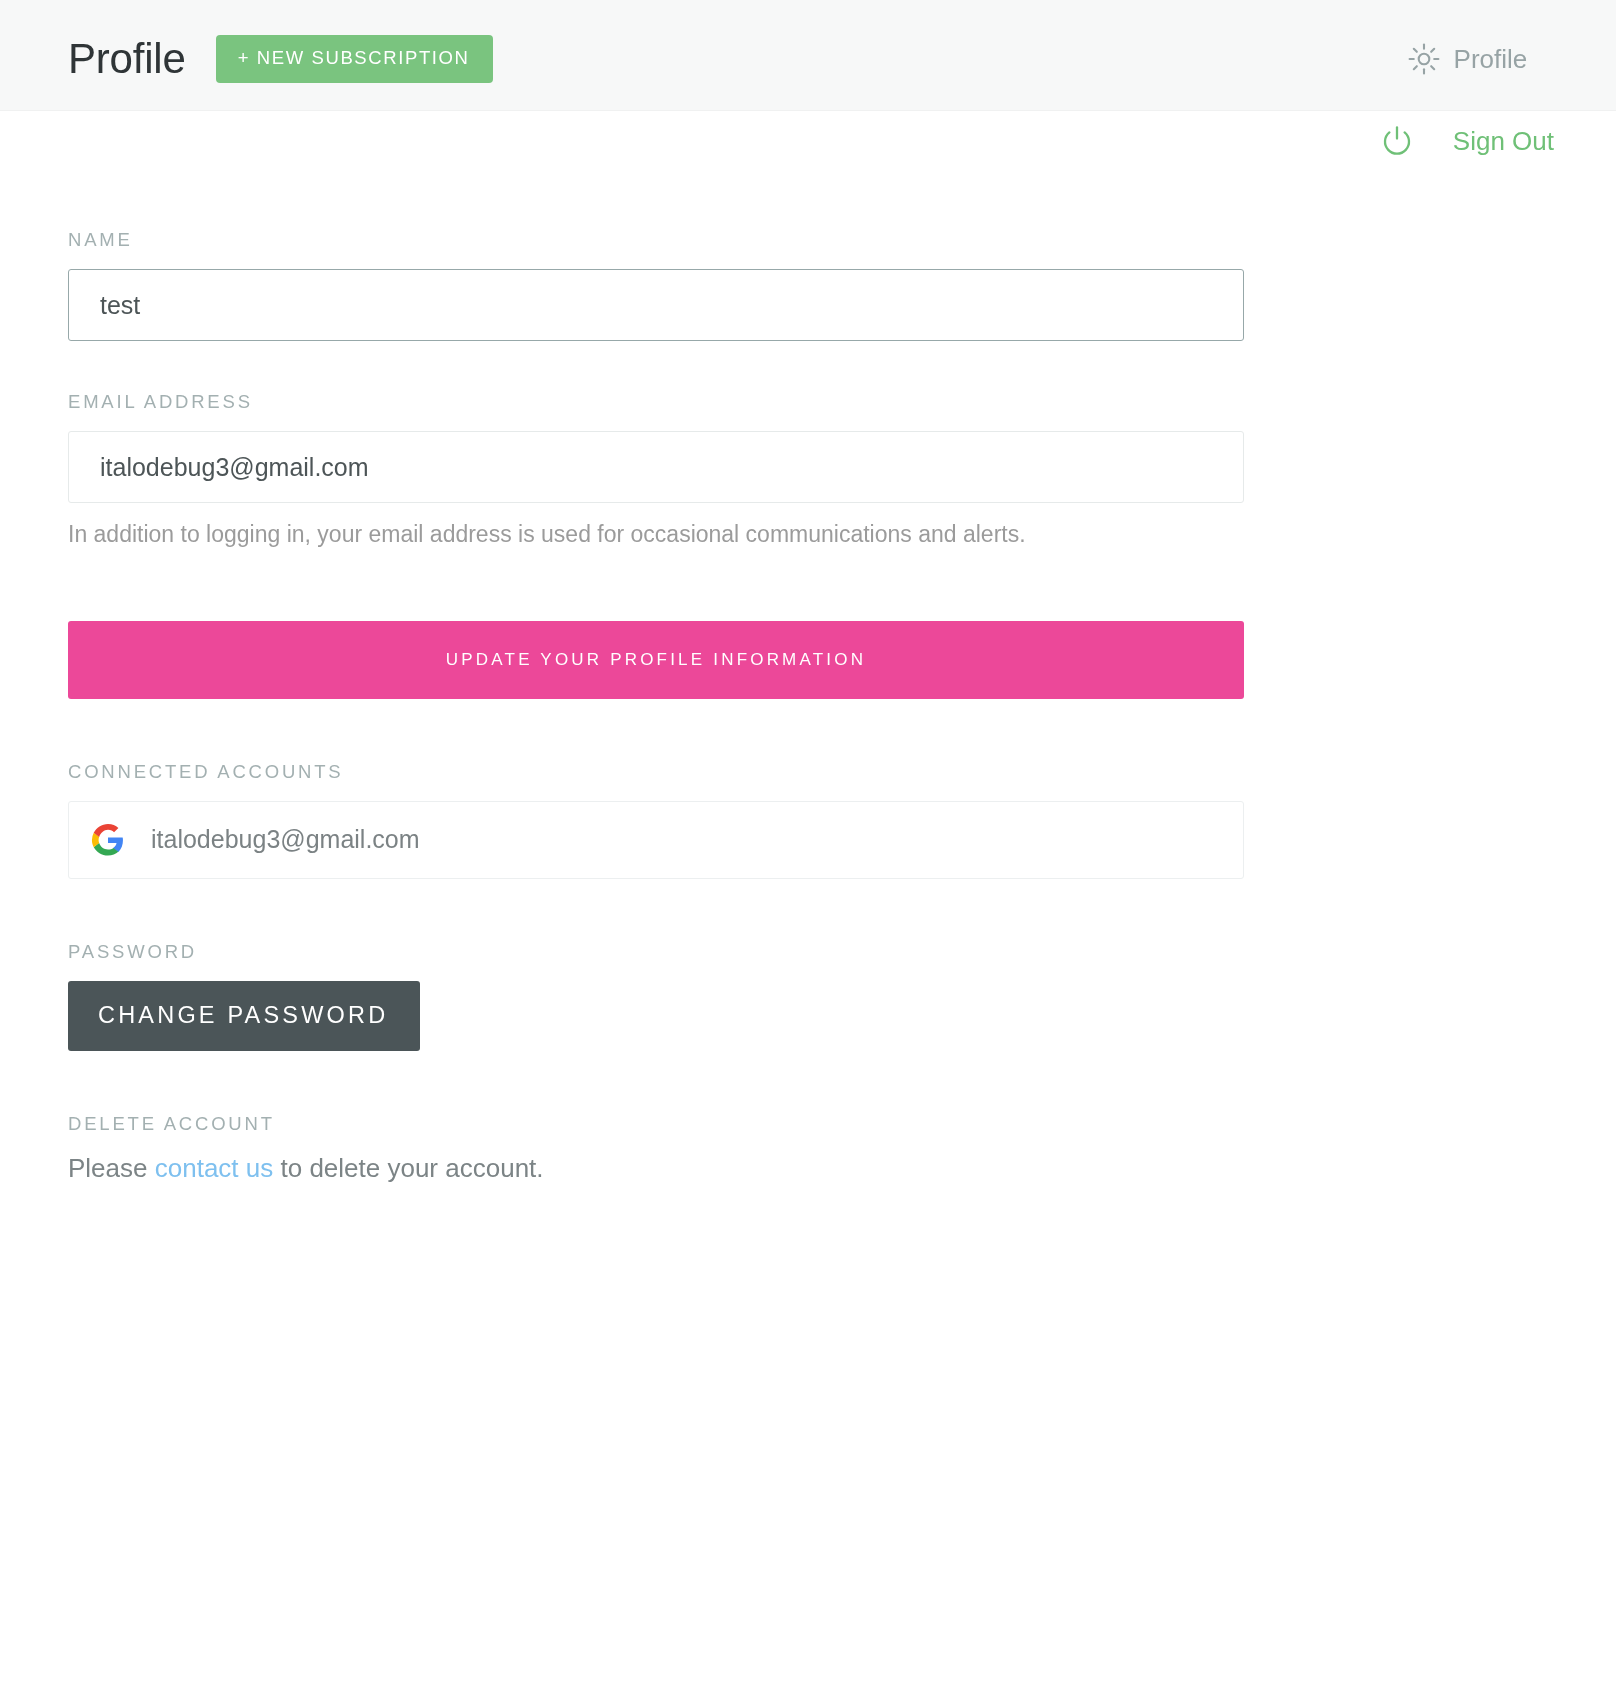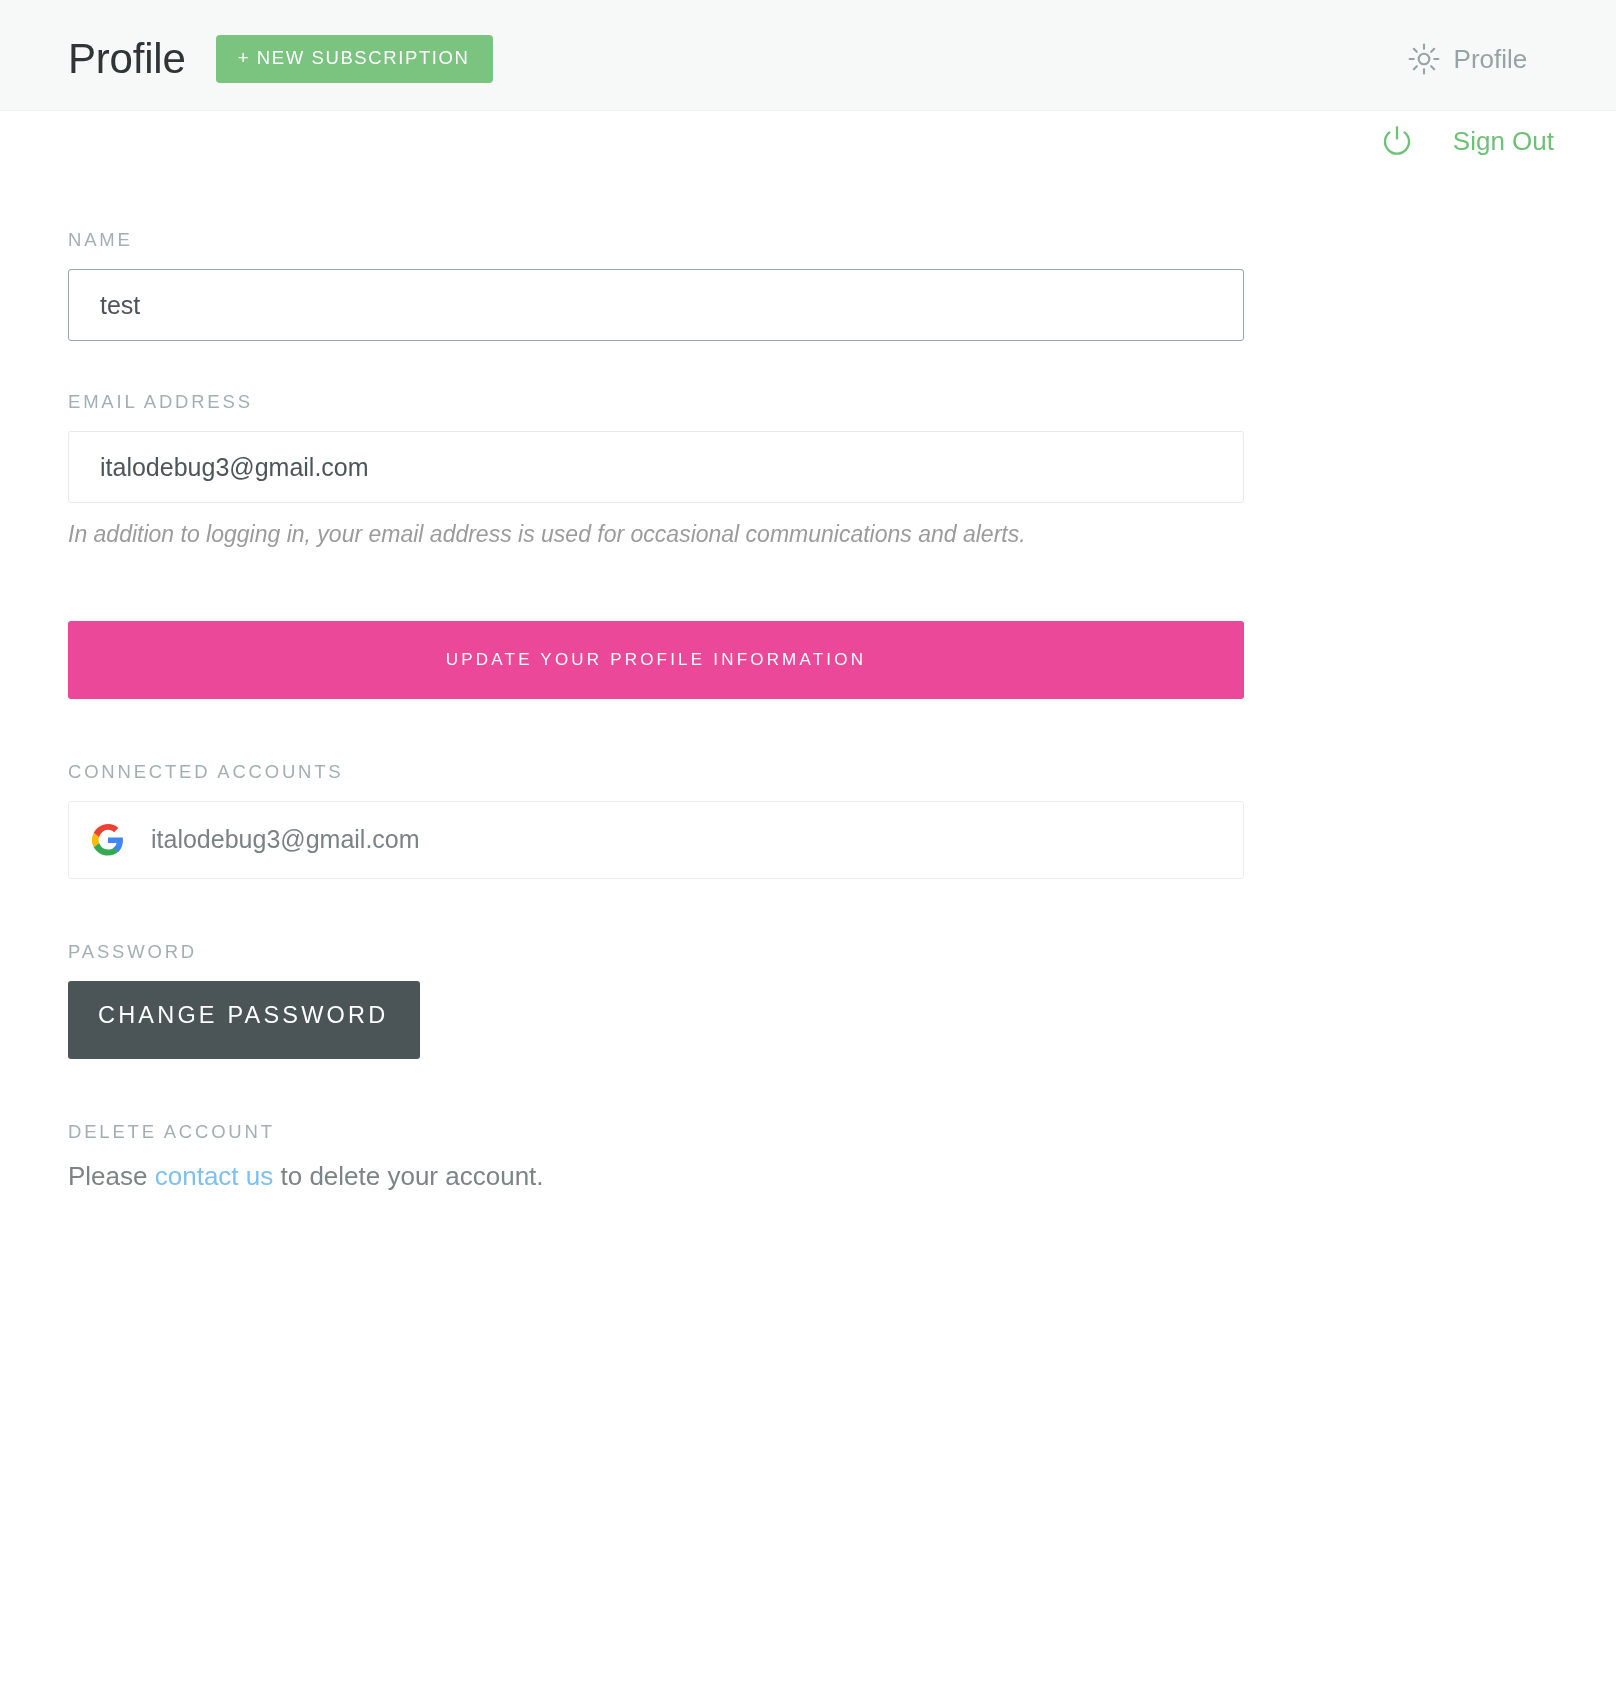--- a/index.html
+++ b/index.html
@@ -95,21 +95,20 @@
     background: #fff;
     outline: none;
   }
   .text-input.focused { border: 1px solid #97a8a9; }
   .text-input::placeholder {
     color: #9aaaab;
     font-style: italic;
   }
   .helper {
     font-size: 23px;
-    font-style: italic;
     color: #9b9b9b;
     margin-top: 17px;
     line-height: 1.25;
   }
   .field-block { margin-bottom: 50px; }
   .field-block.tight { margin-bottom: 47px; }
 
   .primary-btn {
     width: 1176px;
     height: 78px;
@@ -144,21 +143,21 @@
   .g-logo { width: 34px; height: 34px; display: block; }
 
   .dark-btn {
     background: #4b5558;
     color: #ffffff;
     border: none;
     border-radius: 3px;
     font-family: "Liberation Sans", sans-serif;
     font-size: 23.5px;
     letter-spacing: 3.2px;
-    padding: 23px 32px 32px 30px;
+    padding: 23px 32px 24px 30px;
     cursor: pointer;
     line-height: 1;
   }
 
   .delete-text {
     font-size: 26px;
     color: #7c8486;
     margin-top: 8px;
   }
   .delete-text a {

